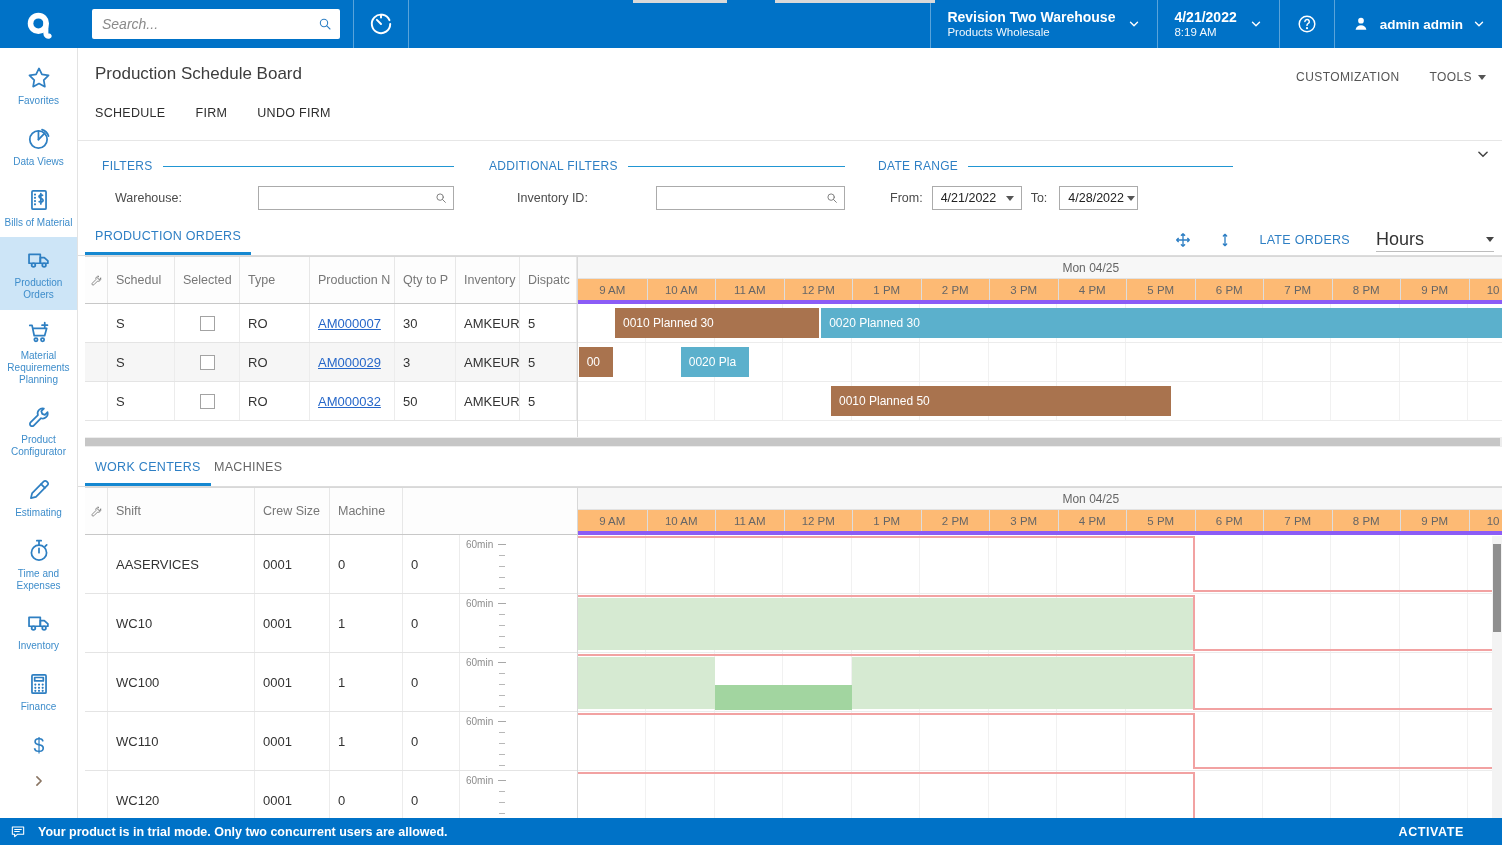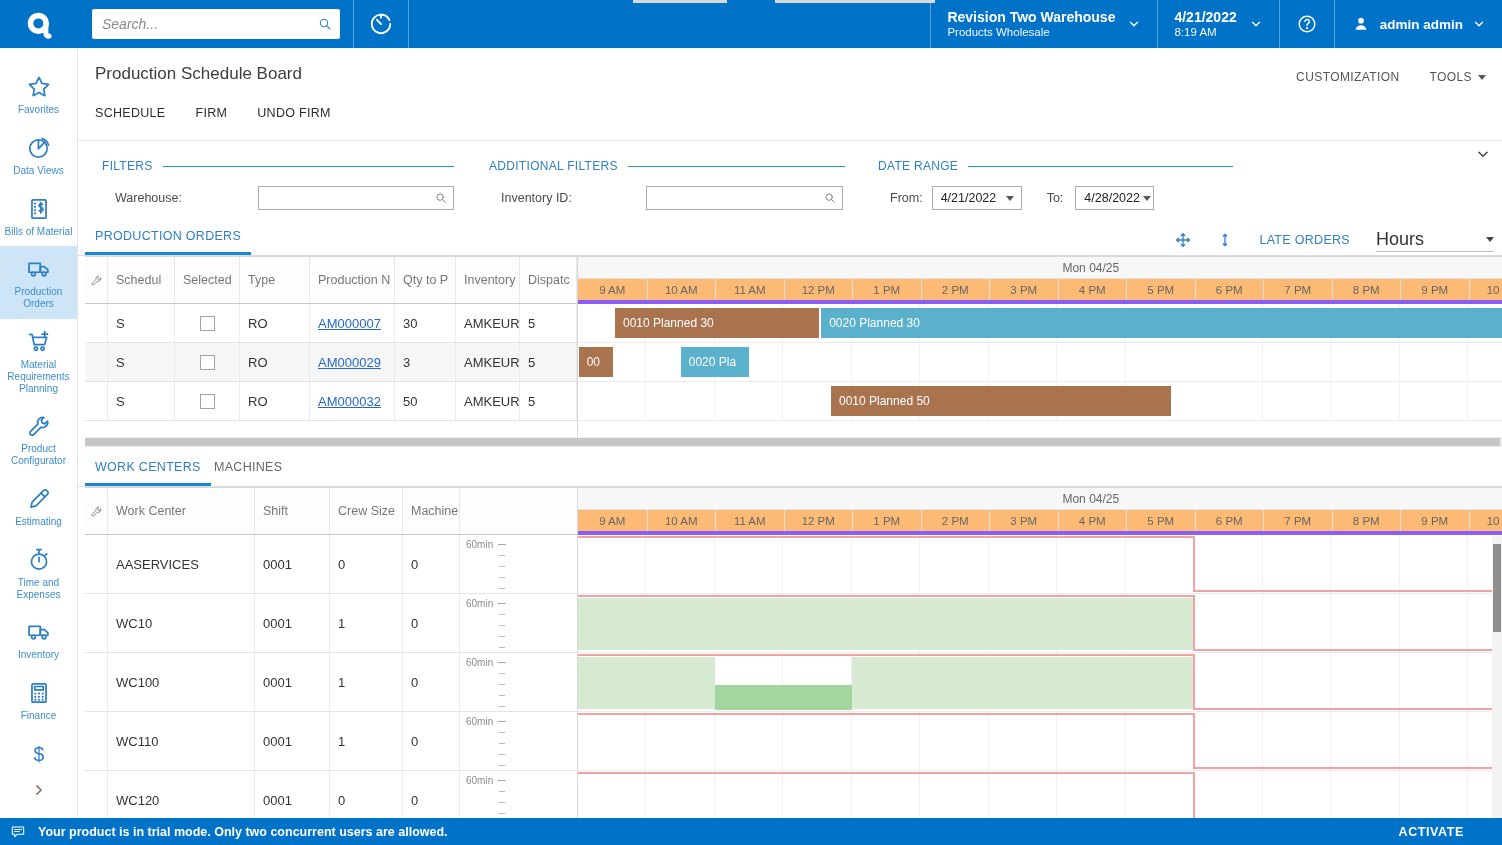--- a/index.html
+++ b/index.html
@@ -21,21 +21,21 @@
   .tb-btn{width:54px;height:48px;display:flex;align-items:center;justify-content:center;cursor:pointer}
   .tb-spacer{flex:1}
   .tb-block{display:flex;align-items:center;gap:12px;padding:0 16px;height:48px;cursor:pointer}
   .tb-2line{display:flex;flex-direction:column;line-height:1.2}
   .tb-main{font-size:14px;font-weight:bold}
   .tb-sub{font-size:11.5px;opacity:.95}
   .tb-user-name{font-size:13.5px;font-weight:bold}
   .artifact{position:absolute;top:0;height:3px;background:#D9D9D9;z-index:6}
 
   
-  .sidebar{position:absolute;left:0;top:48px;width:78px;height:770px;background:#fff;border-right:1px solid #E3E3E3;display:flex;flex-direction:column;align-items:center;padding-top:16px;overflow:hidden;z-index:4}
+  .sidebar{position:absolute;left:0;top:48px;width:78px;height:770px;background:#fff;border-right:1px solid #E3E3E3;display:flex;flex-direction:column;align-items:center;padding-top:7px;overflow:hidden;z-index:4}
   .side-item{width:78px;padding:10px 2px 9px;display:flex;flex-direction:column;align-items:center;gap:4px;cursor:pointer;color:#2E7FC2}
   .side-item.active{background:#CDE5F7}
   .side-label{font-size:10px;color:#3E8DCB;text-align:center;line-height:1.18;max-width:74px}
   .side-item.expand{color:#8a7563;padding:4px 2px}
 
   
   .main{position:absolute;left:78px;top:48px;width:1424px;height:770px;background:#fff}
   .page-title{position:absolute;left:17px;top:16px;font-size:17px;color:#3d3d3d}
   .header-right{position:absolute;right:16px;top:22px;display:flex;gap:30px;align-items:center}
   .hdr-link{font-size:12px;color:#555;letter-spacing:.4px;display:flex;align-items:center;gap:6px;cursor:pointer}
@@ -326,21 +326,21 @@
             </svg>
         </span>
       </div>
     </div>
     <div class="fs fs2">
       <div class="fs-head">
         <span class="fs-legend">ADDITIONAL FILTERS</span>
         <span class="fs-line"></span>
       </div>
       <div class="fs-row">
-        <span class="f-label" style="margin-left:12px;width:145px">Inventory ID:</span>
+        <span class="f-label" style="margin-left:28px;width:145px">Inventory ID:</span>
         <span class="txt-input">
           <svg class="svgi i14 txt-mag" viewBox="0 0 24 24">
               <circle cx="10.5" cy="10.5" r="5.5"></circle>
               <path d="M14.7 14.7L19.5 19.5"></path>
             </svg>
         </span>
       </div>
     </div>
     <div class="fs fs3">
       <div class="fs-head">
@@ -348,21 +348,21 @@
         <span class="fs-line"></span>
       </div>
       <div class="fs-row">
         <span class="f-label" style="margin-left:12px">From:</span>
         <span class="date-input" style="margin-left:9px;width:90px">
           <span class="date-val">4/21/2022</span>
           <span class="date-arrow">
               <span class="tri"></span>
             </span>
         </span>
-        <span class="f-label" style="margin-left:25px">To:</span>
+        <span class="f-label" style="margin-left:9px">To:</span>
         <span class="date-input" style="margin-left:12px;width:79px">
           <span class="date-val">4/28/2022</span>
           <span class="date-arrow">
               <span class="tri"></span>
             </span>
         </span>
       </div>
     </div>
   </div>
 
@@ -489,21 +489,20 @@
       <span class="tab idle" style="left:126px">MACHINES</span>
     </div>
     <div class="sec-body">
       <div class="gtable" id="wc-table">
           <div class="g-hrow wc-cols">
             <div class="g-hcell cent" style="color: rgb(119, 119, 119);">
               <svg viewBox="0 0 24 24" class="svgi i13">
                 <path d="M19.9 7.6a4.6 4.6 0 0 1-6 5.5l-6.8 6.8a2 2 0 0 1-2.9-2.9l6.8-6.8a4.6 4.6 0 0 1 5.5-6L14.1 6.6l.9 2.5 2.5.9z"></path>
               </svg>
             </div>
-            <div class="g-hcell">Work Center</div>
             <div class="g-hcell">Shift</div>
             <div class="g-hcell">Crew Size</div>
             <div class="g-hcell">Machine</div>
             <div class="g-hcell nob scale-cell"></div>
           </div>
           <div class="g-drow wc-row-l wc-cols">
             <div class="g-dcell"></div>
             <div class="g-dcell">AASERVICES</div>
             <div class="g-dcell">0001</div>
             <div class="g-dcell">0</div>

